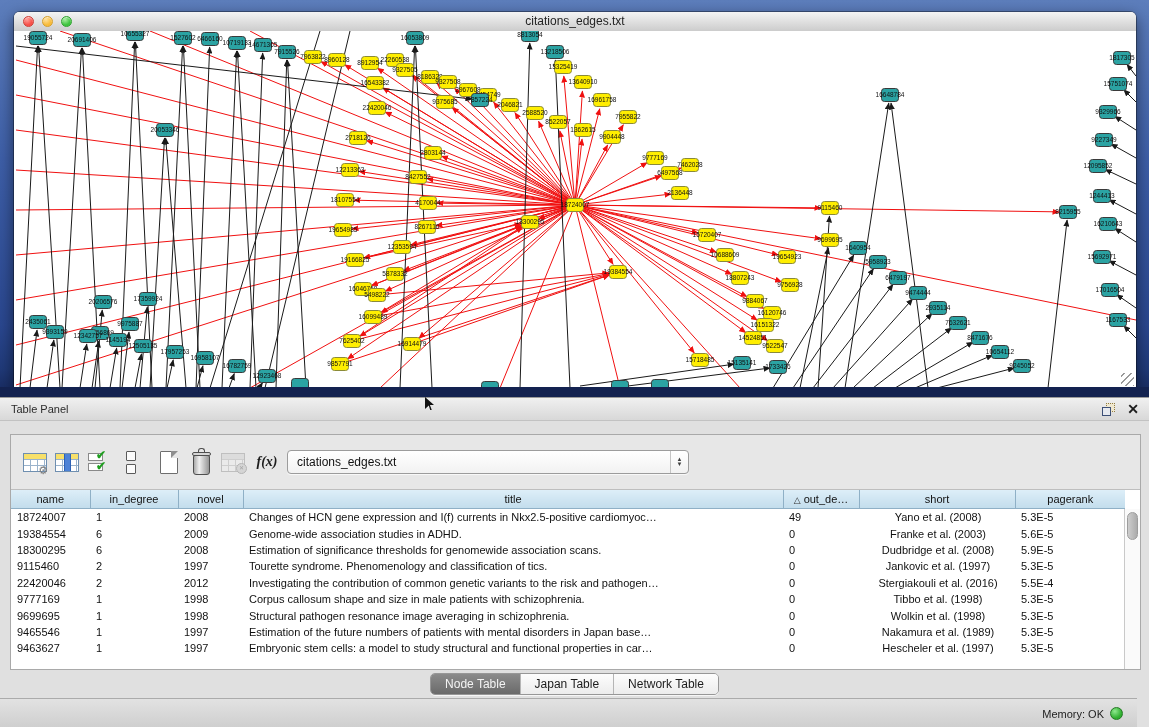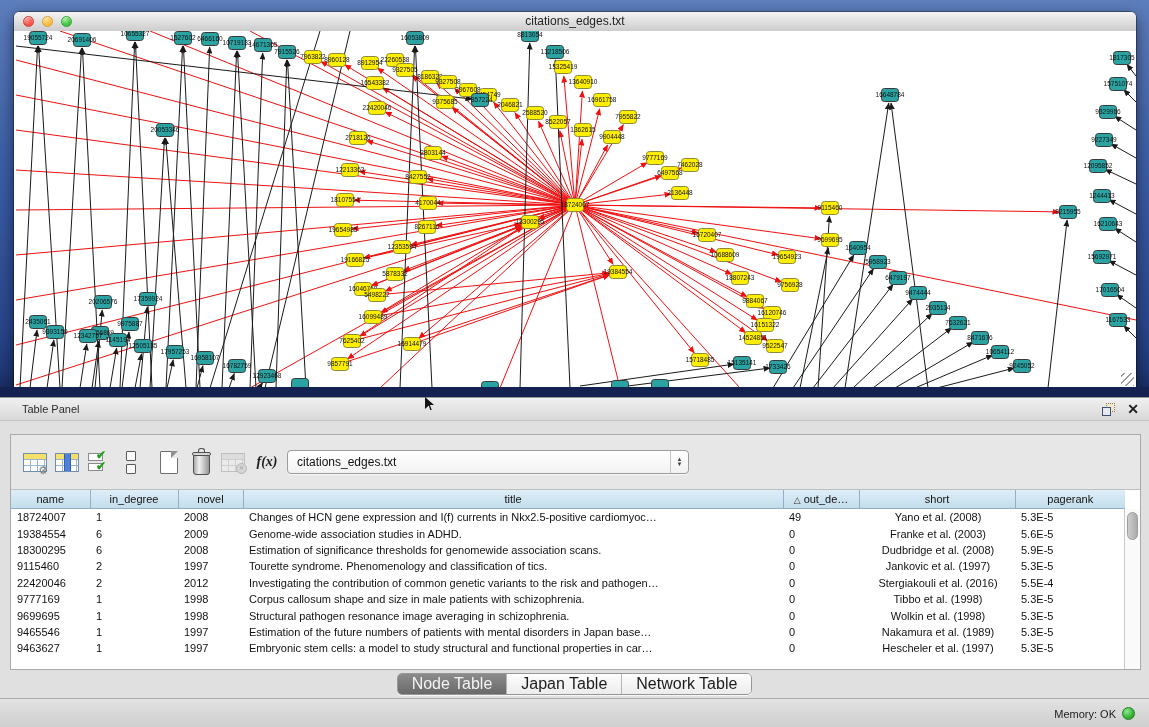--- a/index.html
+++ b/index.html
@@ -25,21 +25,21 @@
   .net-canvas svg{display:block}
   .resize-grip{position:absolute;right:2px;bottom:2px;width:13px;height:13px;
     background:repeating-linear-gradient(135deg,transparent 0 2px,#9a9a9a 2px 3px,transparent 3px 5px)}
 
   .cursor-arrow{position:absolute;left:425px;top:397px;width:9px;height:13px;background:#111;
     clip-path:polygon(0 0,100% 62%,55% 62%,75% 100%,58% 100%,42% 66%,0 92%);z-index:30}
 
   
   .table-panel{position:absolute;left:0;top:397px;width:1149px;height:330px;background:#e0e0e0;border-top:1px solid #9a9a9a;box-sizing:border-box}
   .tp-header{height:22px;background:linear-gradient(#f0f0f0,#d8d8d8);border-bottom:1px solid #c2c2c2;
-    font-size:11px;line-height:22px;color:#2c2c2c;padding-left:22px;position:relative}
+    font-size:11px;line-height:22px;color:#2c2c2c;padding-left:11px;position:relative}
   .tp-header-icons{position:absolute;right:10px;top:0;height:22px;display:flex;align-items:center;gap:12px}
   .float-icon{width:13px;height:13px;position:relative;cursor:pointer}
   .float-icon::before{content:"";position:absolute;right:0;top:0;width:7px;height:7px;border:1px dotted #8f7b44;background:#efe7cf}
   .float-icon::after{content:"";position:absolute;left:0;bottom:0;width:7px;height:7px;border:1px solid #3c4f76;background:#e6e9ef}
   .close-icon{font-size:14px;font-weight:bold;color:#1c1c1c;cursor:pointer;line-height:22px}
 
   .tp-body{position:absolute;left:10px;right:8px;top:36px;bottom:57px;background:#fff;border:1px solid #a9a9a9}
 
   
   .tp-toolbar{position:absolute;left:0;right:0;top:0;height:55px;background:#e7e7e7;border-bottom:1px solid #bebebe;display:flex;align-items:center;padding-left:8px;box-sizing:border-box}
@@ -87,27 +87,27 @@
   table.grid td{height:16.4px;padding:0 4px 0 6px;white-space:nowrap;overflow:hidden;border:none}
   table.grid td.c-center{text-align:center}
   .sort-glyph{font-size:9px;color:#333;margin-right:3px}
   .vscroll{position:absolute;right:0;top:74px;bottom:0;width:15px;background:#fafafa;border-left:1px solid #c9c9c9}
   .vthumb{position:absolute;left:2px;right:2px;top:3px;height:26px;border-radius:6px;
     background:linear-gradient(90deg,#cdcdcd,#ababab);border:1px solid #9d9d9d;cursor:pointer}
 
   
   .tp-tabs{position:absolute;left:0;right:0;bottom:29px;height:28px;display:flex;align-items:center;justify-content:center}
   .seg{display:flex;border:1px solid #979797;border-radius:5px;overflow:hidden;height:20px;box-shadow:0 1px 0 rgba(255,255,255,.7)}
-  .seg-item{padding:0 14px;font-size:16px;line-height:20px;background:linear-gradient(#fdfdfd,#ececec);
+  .seg-item{padding:0 14px;font-size:12px;line-height:20px;background:linear-gradient(#fdfdfd,#ececec);
     color:#1c1c1c;border-right:1px solid #b5b5b5;cursor:pointer}
   .seg-item:last-child{border-right:none}
   .seg-item.active{background:linear-gradient(#8b8b8b,#6a6a6a);color:#f4f4f4}
 
   
-  .status-bar{position:absolute;left:0;right:0;bottom:0;height:29px;background:linear-gradient(#e2e2e2,#cfcfcf);
+  .status-bar{position:absolute;left:0;right:12px;bottom:0;height:29px;background:linear-gradient(#e2e2e2,#cfcfcf);
     border-top:1px solid #ababab;box-sizing:border-box}
   .mem{position:absolute;right:14px;top:0;height:29px;display:flex;align-items:center;gap:6px;font-size:11px;color:#222}
   .mem-dot{width:13px;height:13px;border-radius:50%;border:1px solid #237a23;
     background:radial-gradient(circle at 35% 30%,#8fe98f,#2fae2f 65%);box-sizing:border-box;cursor:pointer}
 </style>
 </head>
 <body>
 
 <div class="network-area">
   <div class="net-window">

